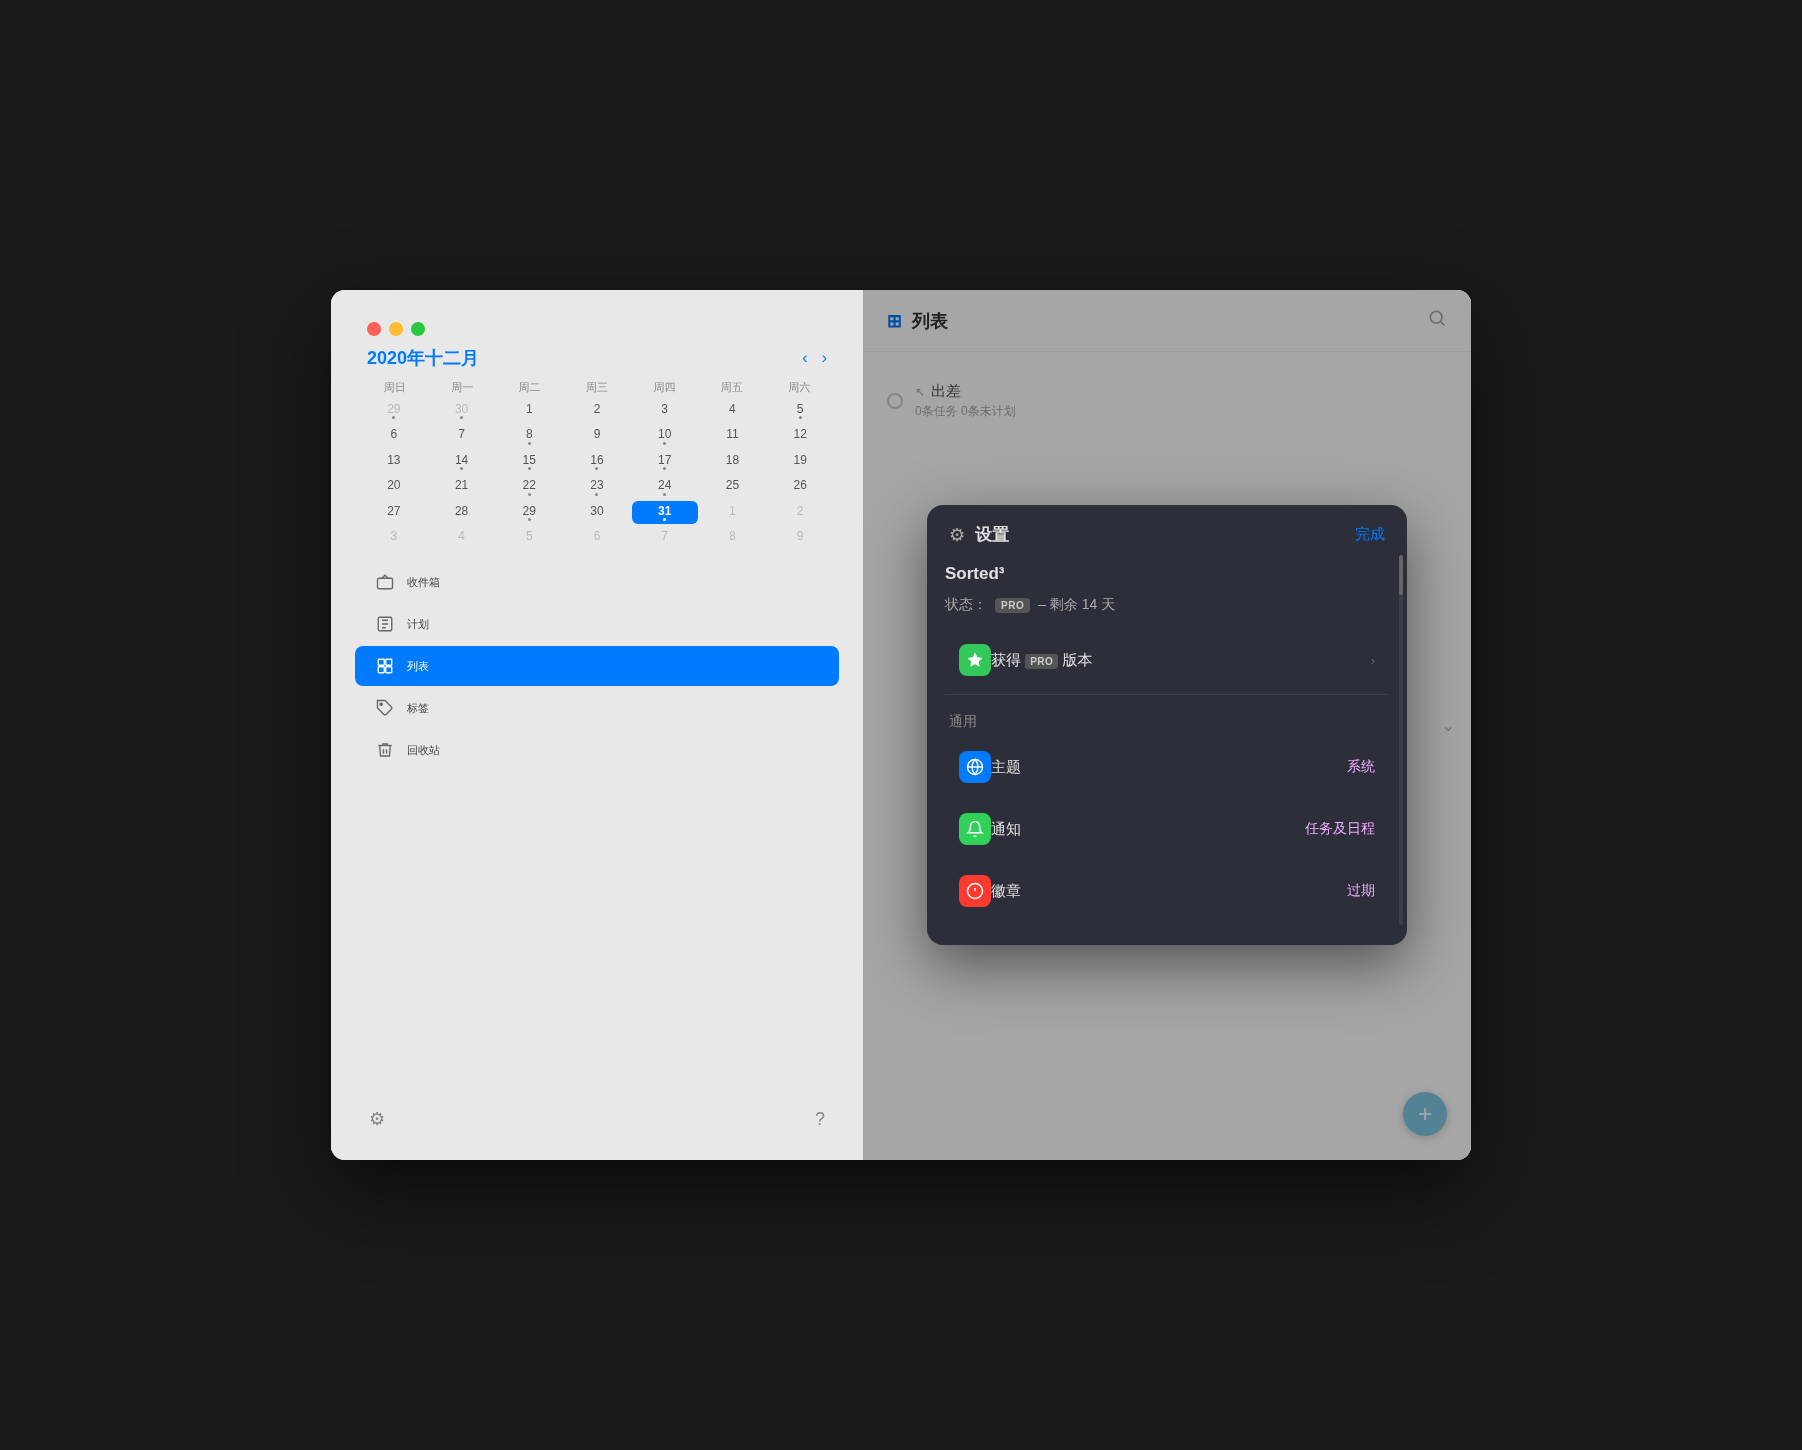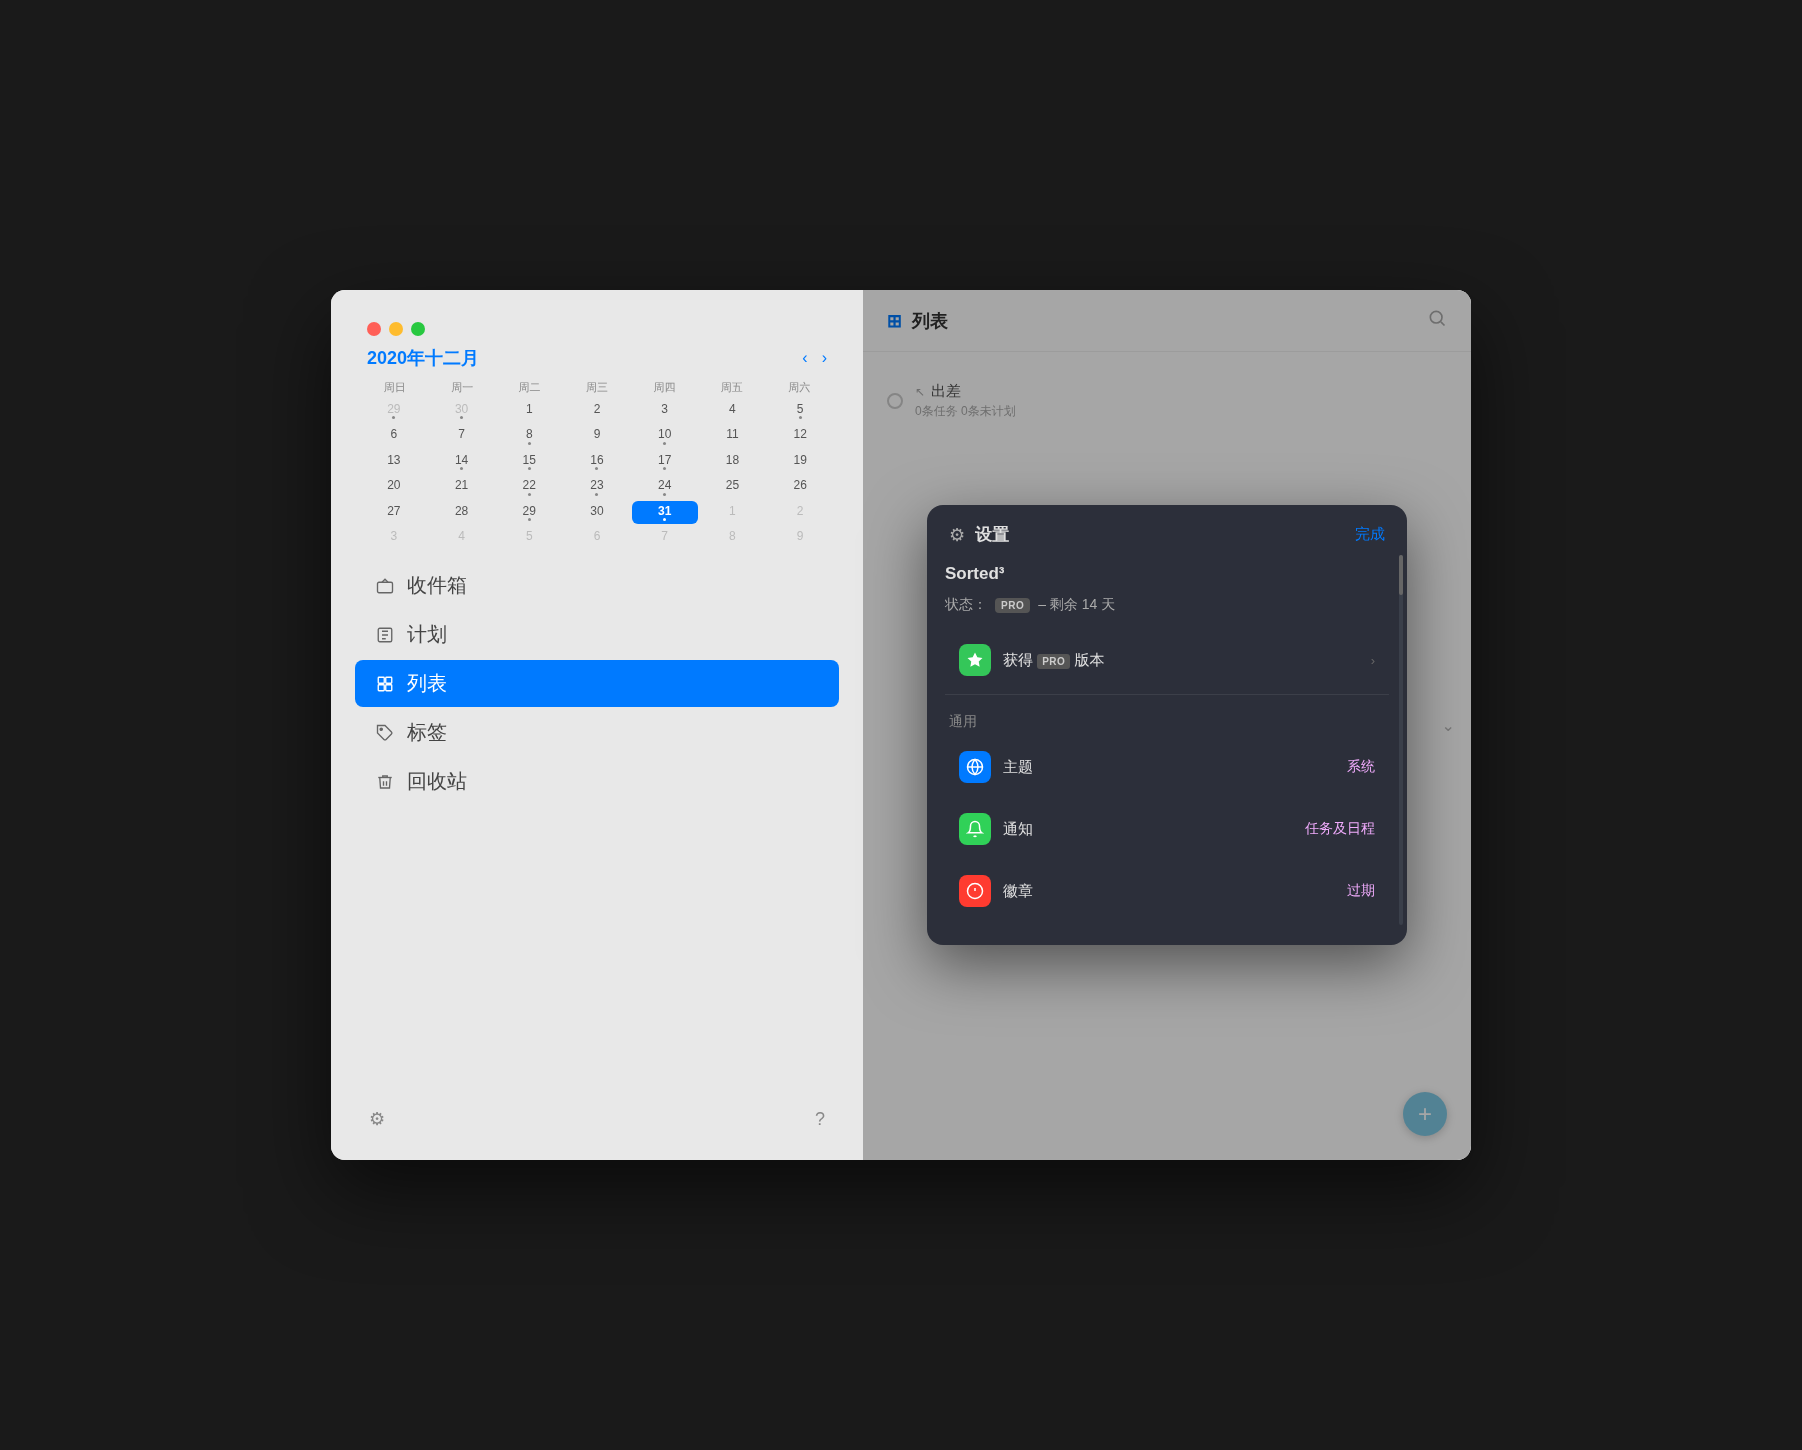--- a/index.html
+++ b/index.html
@@ -133,21 +133,21 @@
     .sidebar-nav {
       margin-top: 16px;
       flex: 1;
     }
 
     .sidebar-item {
       display: flex;
       align-items: center;
       gap: 12px;
       padding: 10px 20px;
-      font-size: 20px;
+      font-size: 11px;
       color: #444;
       cursor: pointer;
       border-radius: 8px;
       margin: 0 8px 2px 8px;
     }
 
     .sidebar-item.active {
       background: #007aff;
       color: white;
     }
@@ -372,21 +372,20 @@
     }
 
     .status-remaining {
       font-size: 14px;
       color: #aaa;
     }
 
     .settings-option {
       display: flex;
       align-items: center;
-      gap: 12px;
       padding: 12px 14px;
       border-radius: 10px;
       margin-bottom: 6px;
       cursor: pointer;
     }
 
     .settings-option.highlighted {
       outline: 2px solid #e05050;
       outline-offset: 0;
     }

